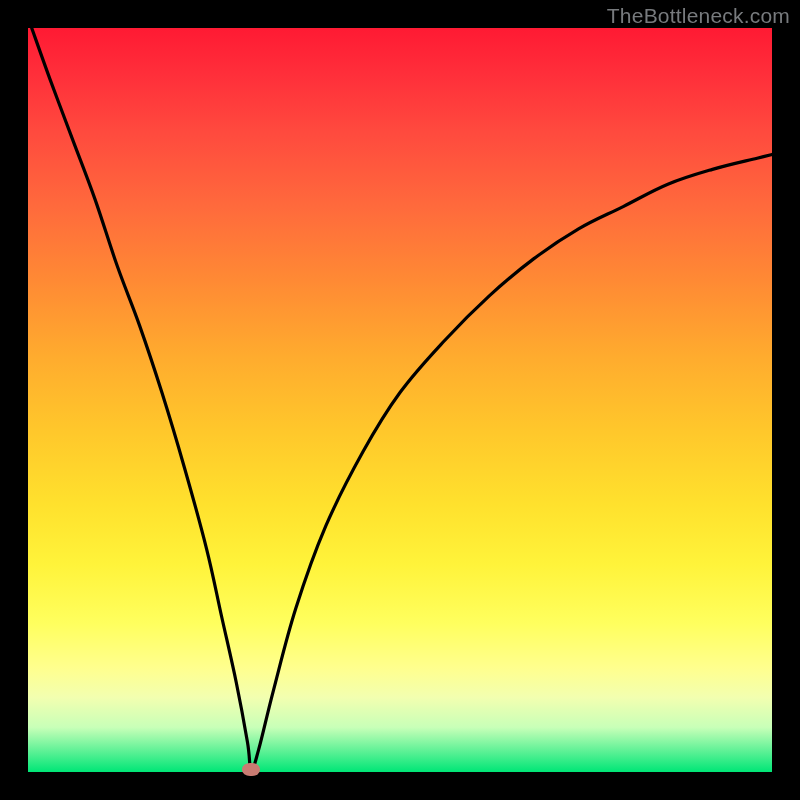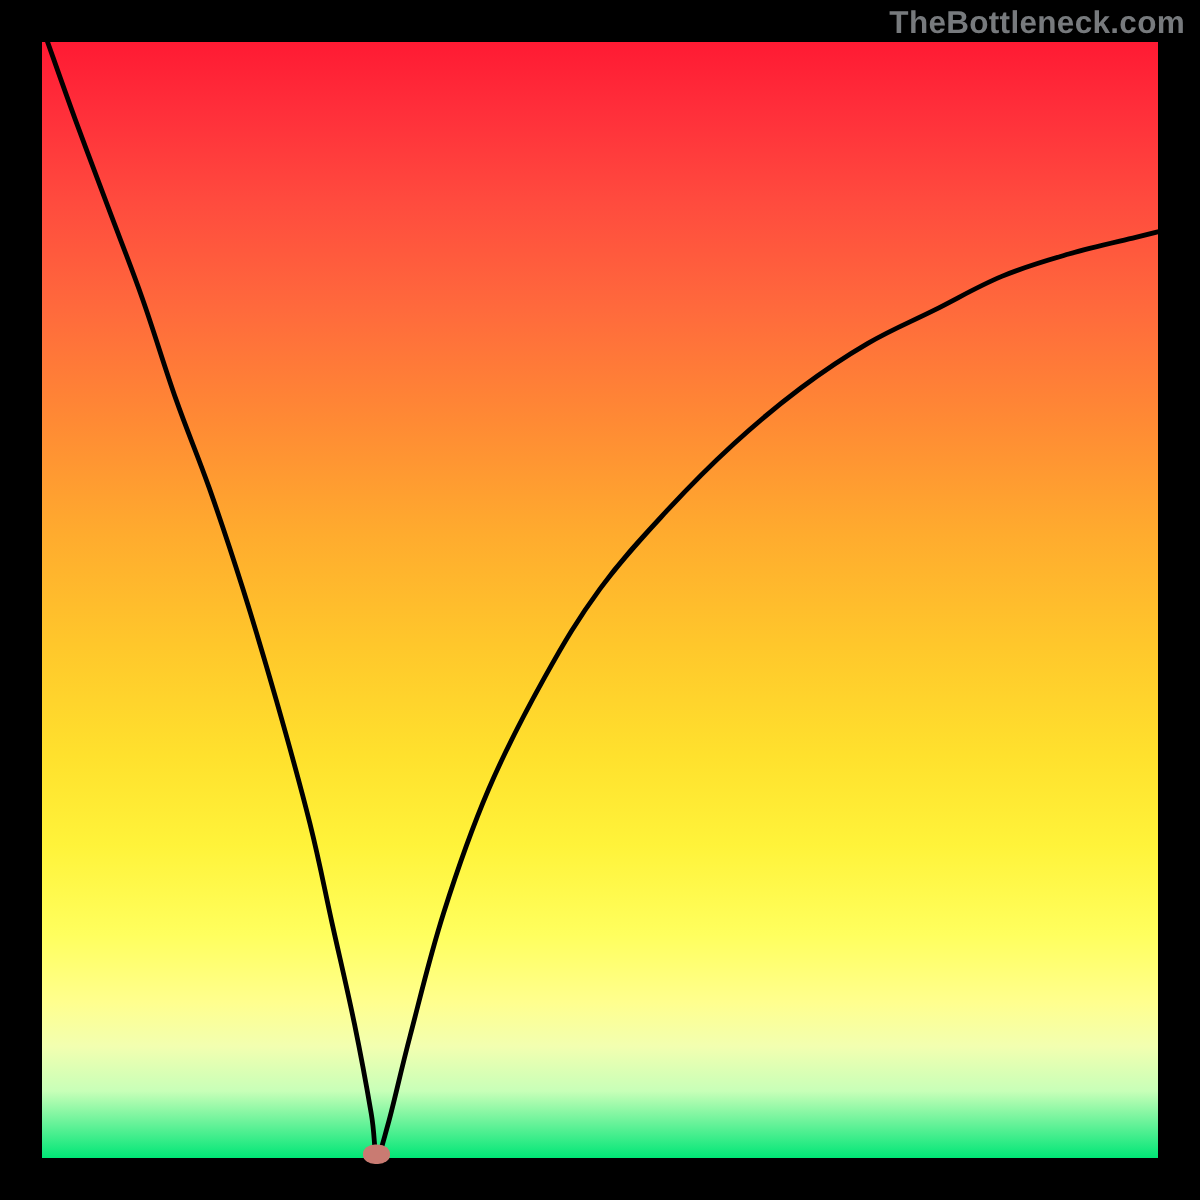--- a/index.html
+++ b/index.html
@@ -50,21 +50,21 @@
     top: 0;
     width: 744px;
     height: 744px;
   }
   .watermark {
     position: absolute;
     top: 4px;
     right: 10px;
     color: #777a7d;
     font-size: 21px;
-    font-weight: 700;
+    font-weight: 400;
     letter-spacing: 0.2px;
     margin-left: 16px;
   }
   .marker {
     position: absolute;
     width: 18px;
     height: 13px;
     border-radius: 8px / 6px;
     background: #c97b72;
   }

